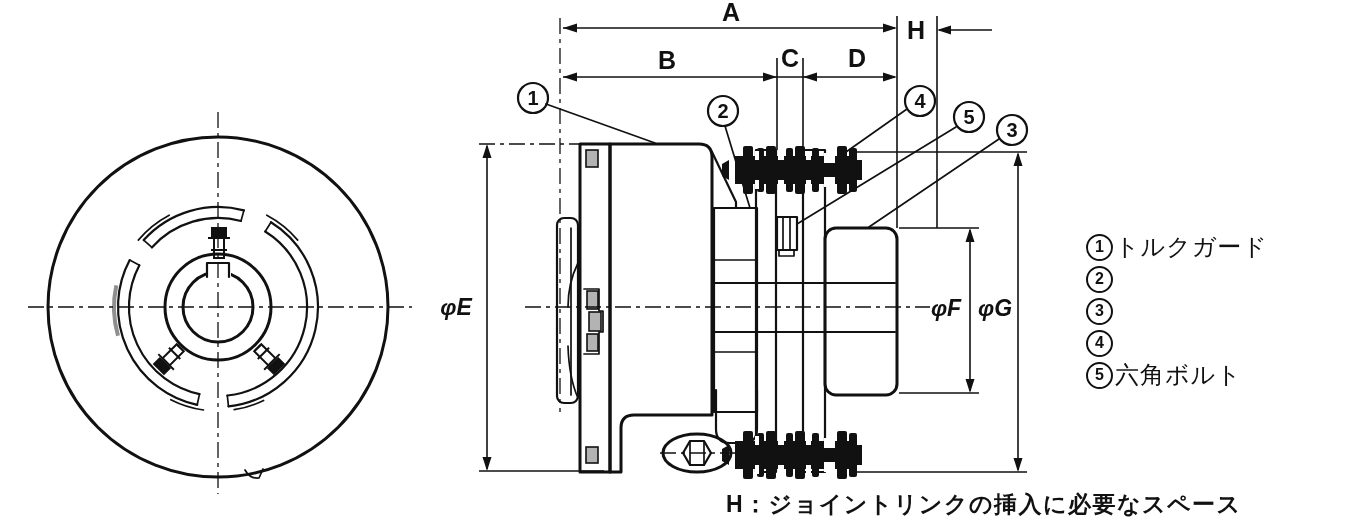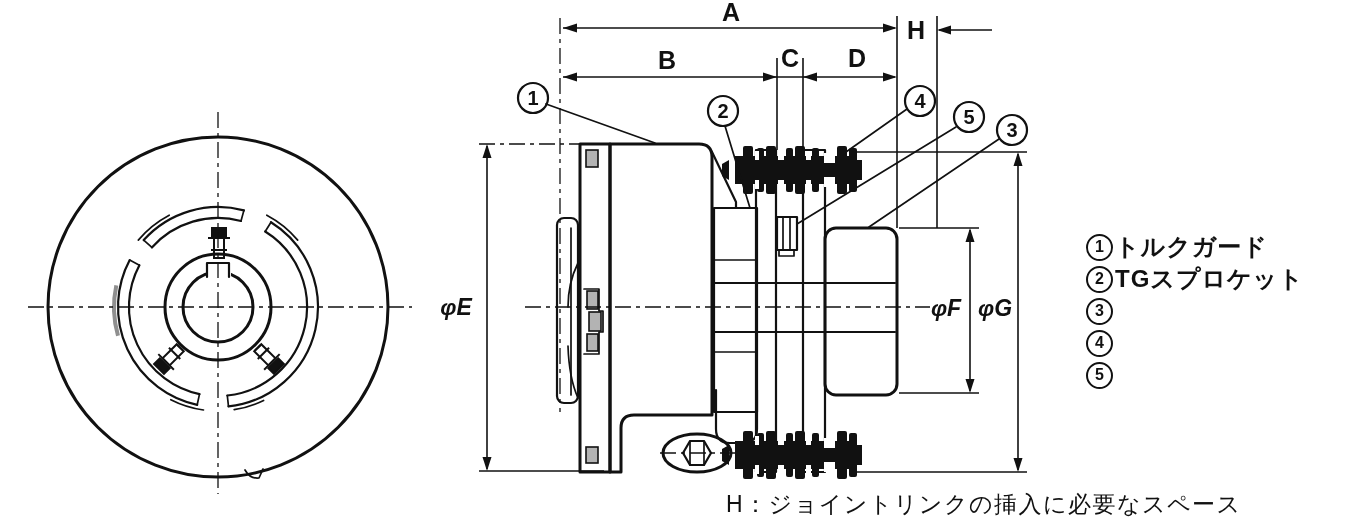--- a/index.html
+++ b/index.html
@@ -22,24 +22,24 @@
   .lbl  {font:bold 25px "Liberation Sans",sans-serif;fill:#111;}
   .lblphi{font:bold 23px "Liberation Sans",sans-serif;fill:#111;font-style:italic;}
   .colbl{font:bold 20px "Liberation Sans",sans-serif;fill:#111;}
 
   
   .legend{position:absolute;left:1086px;top:231px;}
   .legend-item{display:flex;align-items:center;height:32px;white-space:nowrap;}
   .cnum{display:inline-flex;align-items:center;justify-content:center;
         width:23px;height:23px;border:2.5px solid #111;border-radius:50%;
         font-size:16px;font-weight:bold;color:#111;margin-right:2px;flex:0 0 auto;}
-  .legend-label{font-size:24px;font-weight:bold;color:#111;letter-spacing:1px;}
+  .legend-label{font-size:24px;font-weight:normal;color:#111;letter-spacing:1px;}
 
   
-  .note{position:absolute;left:726px;top:489px;font-size:23px;font-weight:normal;
+  .note{position:absolute;left:726px;top:489px;font-size:23px;font-weight:bold;
         color:#111;letter-spacing:1.5px;white-space:nowrap;}
 </style>
 </head>
 <body>
 
 <div class="canvas">
 
 <svg width="1348" height="529" viewBox="0 0 1348 529">
   <defs>
     <g id="screw" stroke="#111" stroke-width="2" fill="none">
@@ -250,28 +250,28 @@
   </g>
 </svg>
 
   <div class="legend">
     <div class="legend-item">
       <span class="cnum">1</span>
       <span class="legend-label">トルクガード</span>
     </div>
     <div class="legend-item">
       <span class="cnum">2</span>
-      <span class="legend-label">TGスプロケット</span>
     </div>
     <div class="legend-item">
       <span class="cnum">3</span>
     </div>
     <div class="legend-item">
       <span class="cnum">4</span>
     </div>
     <div class="legend-item">
       <span class="cnum">5</span>
+      <span class="legend-label">六角ボルト</span>
     </div>
   </div>
 
   <div class="note">H：ジョイントリンクの挿入に必要なスペース</div>
 
 </div>
 
 </body></html>

